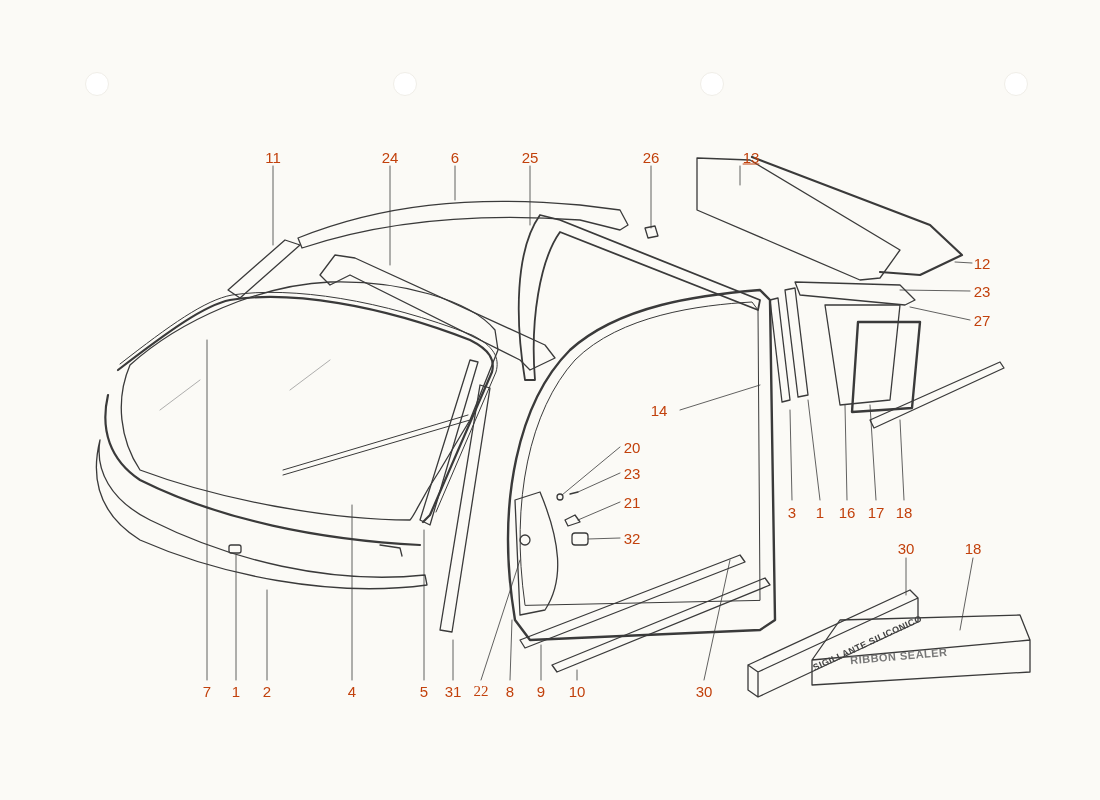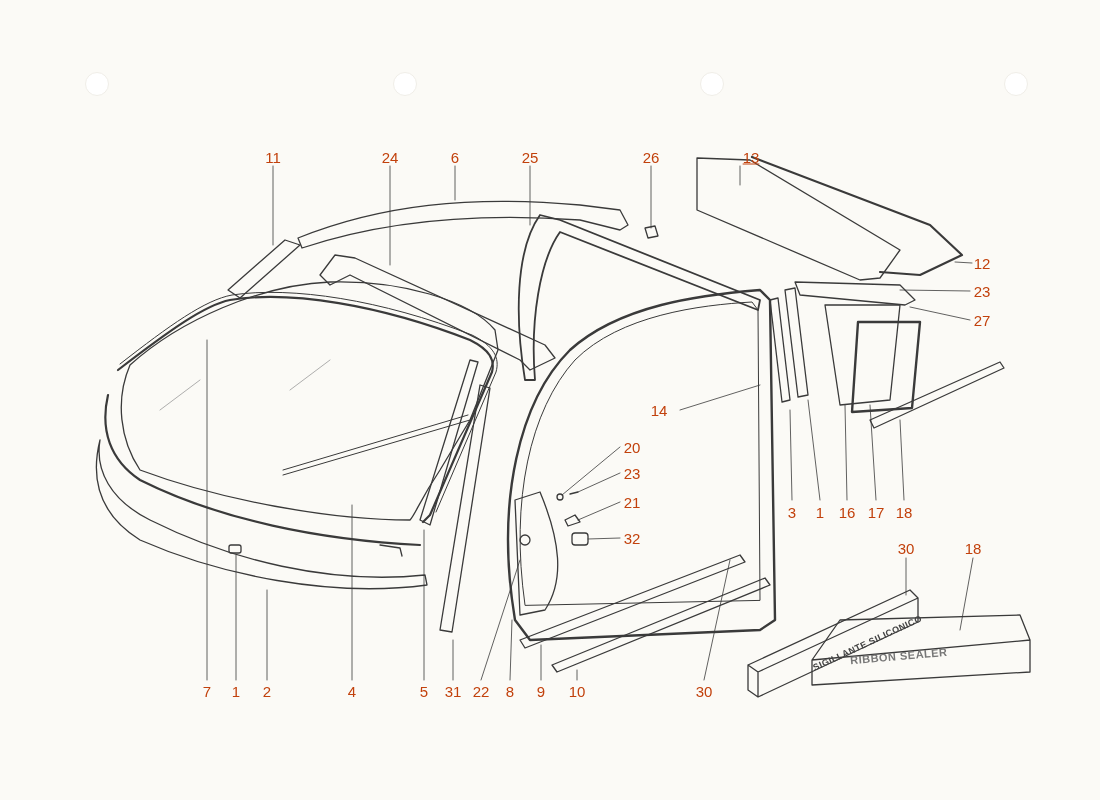--- a/index.html
+++ b/index.html
@@ -140,18 +140,18 @@
     <div class="lbl" style="left: 876px; top: 512px;">17</div>
     <div class="lbl" style="left: 904px; top: 512px;">18</div>
     <div class="lbl" style="left: 906px; top: 548px;">30</div>
     <div class="lbl" style="left: 973px; top: 548px;">18</div>
     <div class="lbl" style="left: 207px; top: 691px;">7</div>
     <div class="lbl" style="left: 236px; top: 691px;">1</div>
     <div class="lbl" style="left: 267px; top: 691px;">2</div>
     <div class="lbl" style="left: 352px; top: 691px;">4</div>
     <div class="lbl" style="left: 424px; top: 691px;">5</div>
     <div class="lbl" style="left: 453px; top: 691px;">31</div>
-    <div class="lbl" style="left: 481px; top: 691px;">22</div>
+    <div class="lbl" style="left: 481px; top: 691px; font-family: Liberation Serif, serif;">22</div>
     <div class="lbl" style="left: 510px; top: 691px;">8</div>
     <div class="lbl" style="left: 541px; top: 691px;">9</div>
     <div class="lbl" style="left: 577px; top: 691px;">10</div>
     <div class="lbl" style="left: 704px; top: 691px;">30</div>
   </div>
 
 </body></html>

